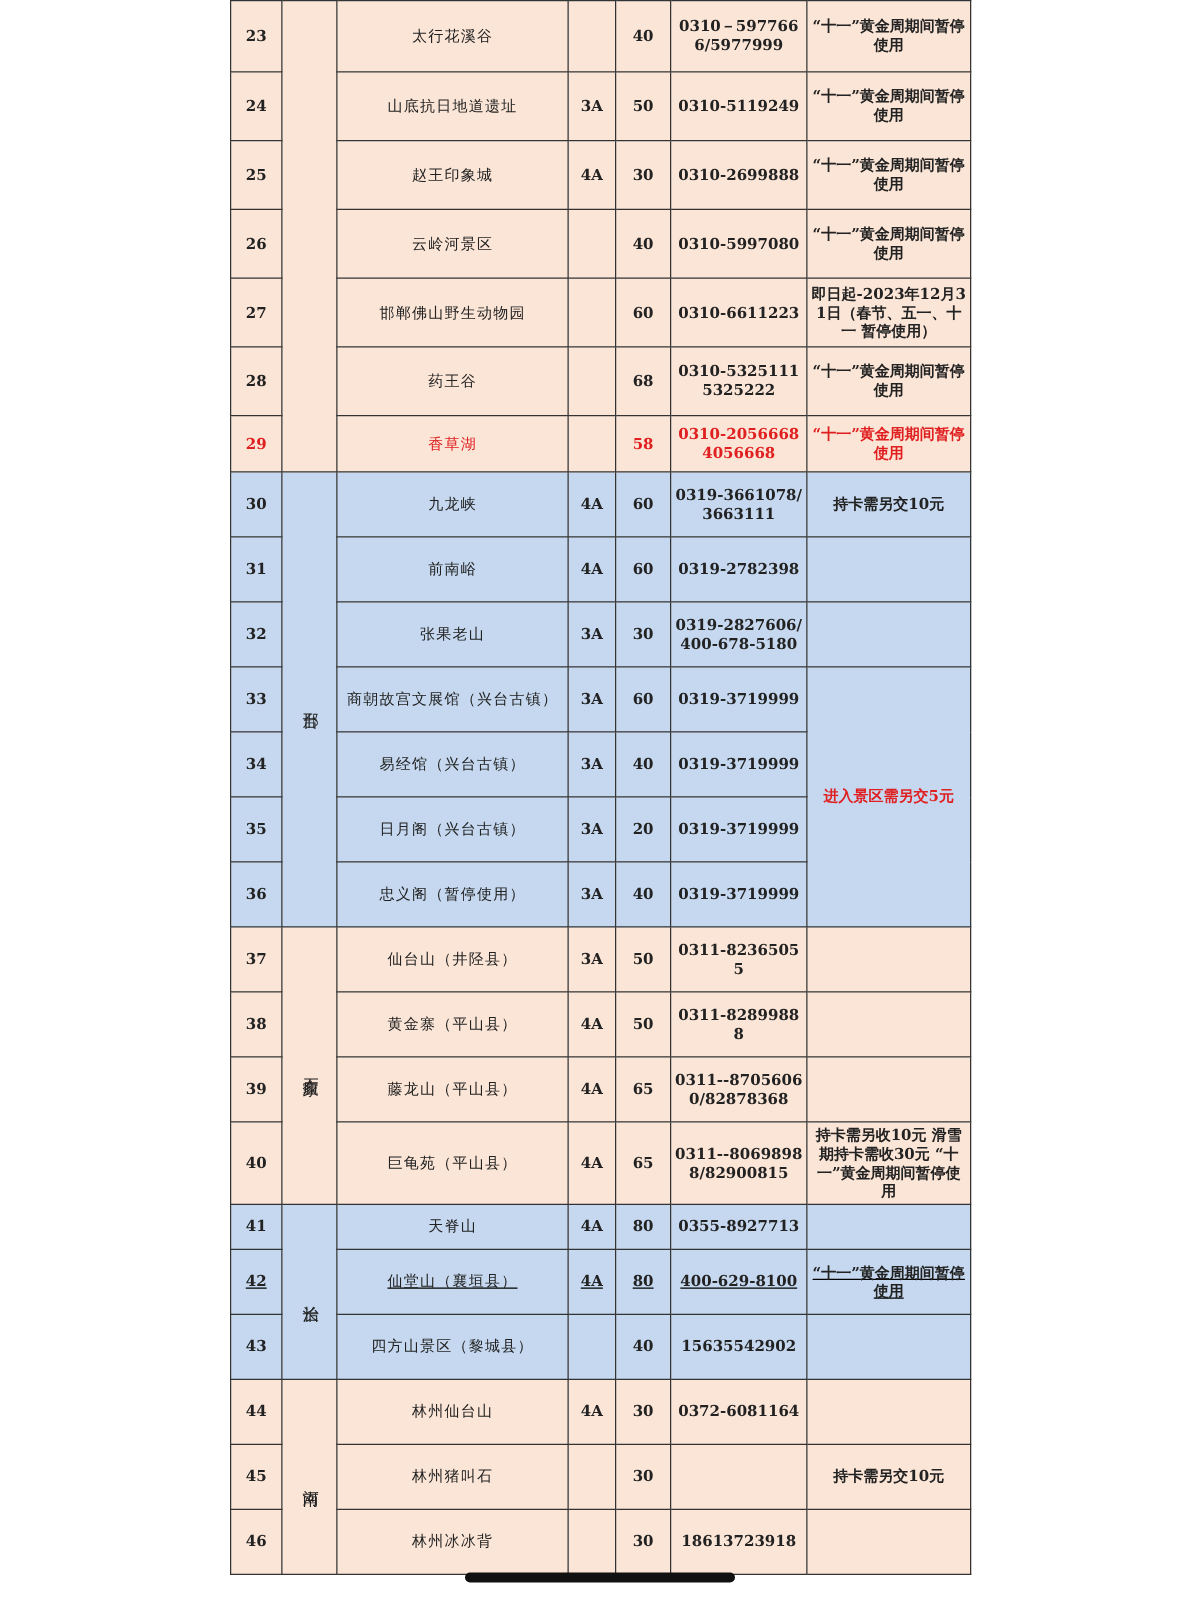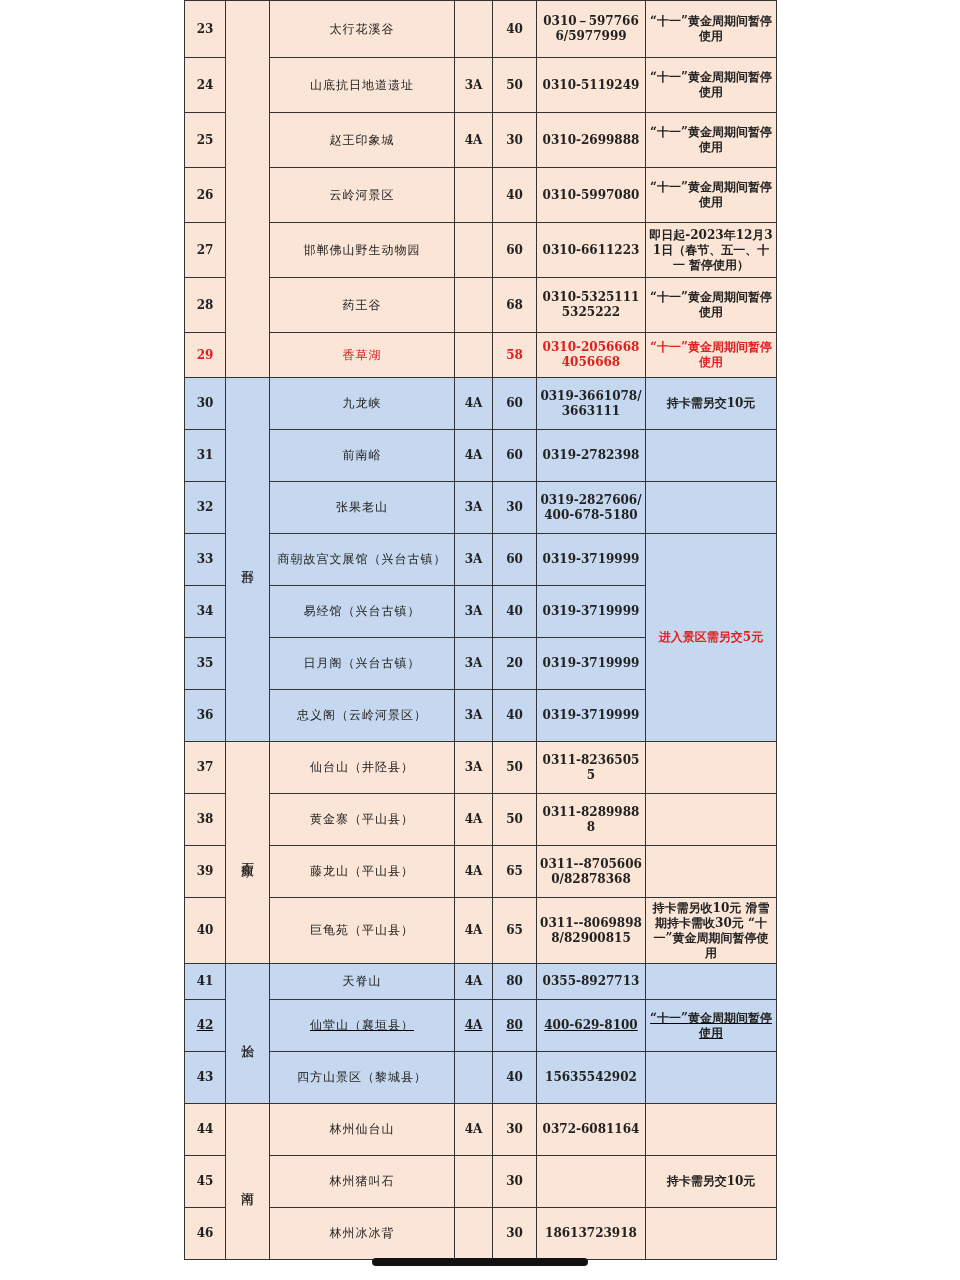--- a/index.html
+++ b/index.html
@@ -135,21 +135,21 @@
         </tr>
         <tr style="height: 52px;">
           <td class="blue">35</td>
           <td class="blue name">日月阁（兴台古镇）</td>
           <td class="blue">3A</td>
           <td class="blue">20</td>
           <td class="blue">0319-3719999</td>
         </tr>
         <tr style="height: 52px; margin-left: 35px;">
           <td class="blue">36</td>
-          <td class="blue name">忠义阁（云岭河景区）</td>
+          <td class="blue name">忠义阁（暂停使用）</td>
           <td class="blue">3A</td>
           <td class="blue">40</td>
           <td class="blue">0319-3719999</td>
         </tr>
         <tr style="height: 52px; border-radius: 23px;">
           <td class="peach">37</td>
           <td class="peach city" rowspan="4" style="writing-mode: vertical-rl; text-orientation: upright;">石家庄</td>
           <td class="peach name">仙台山（井陉县）</td>
           <td class="peach">3A</td>
           <td class="peach">50</td>

